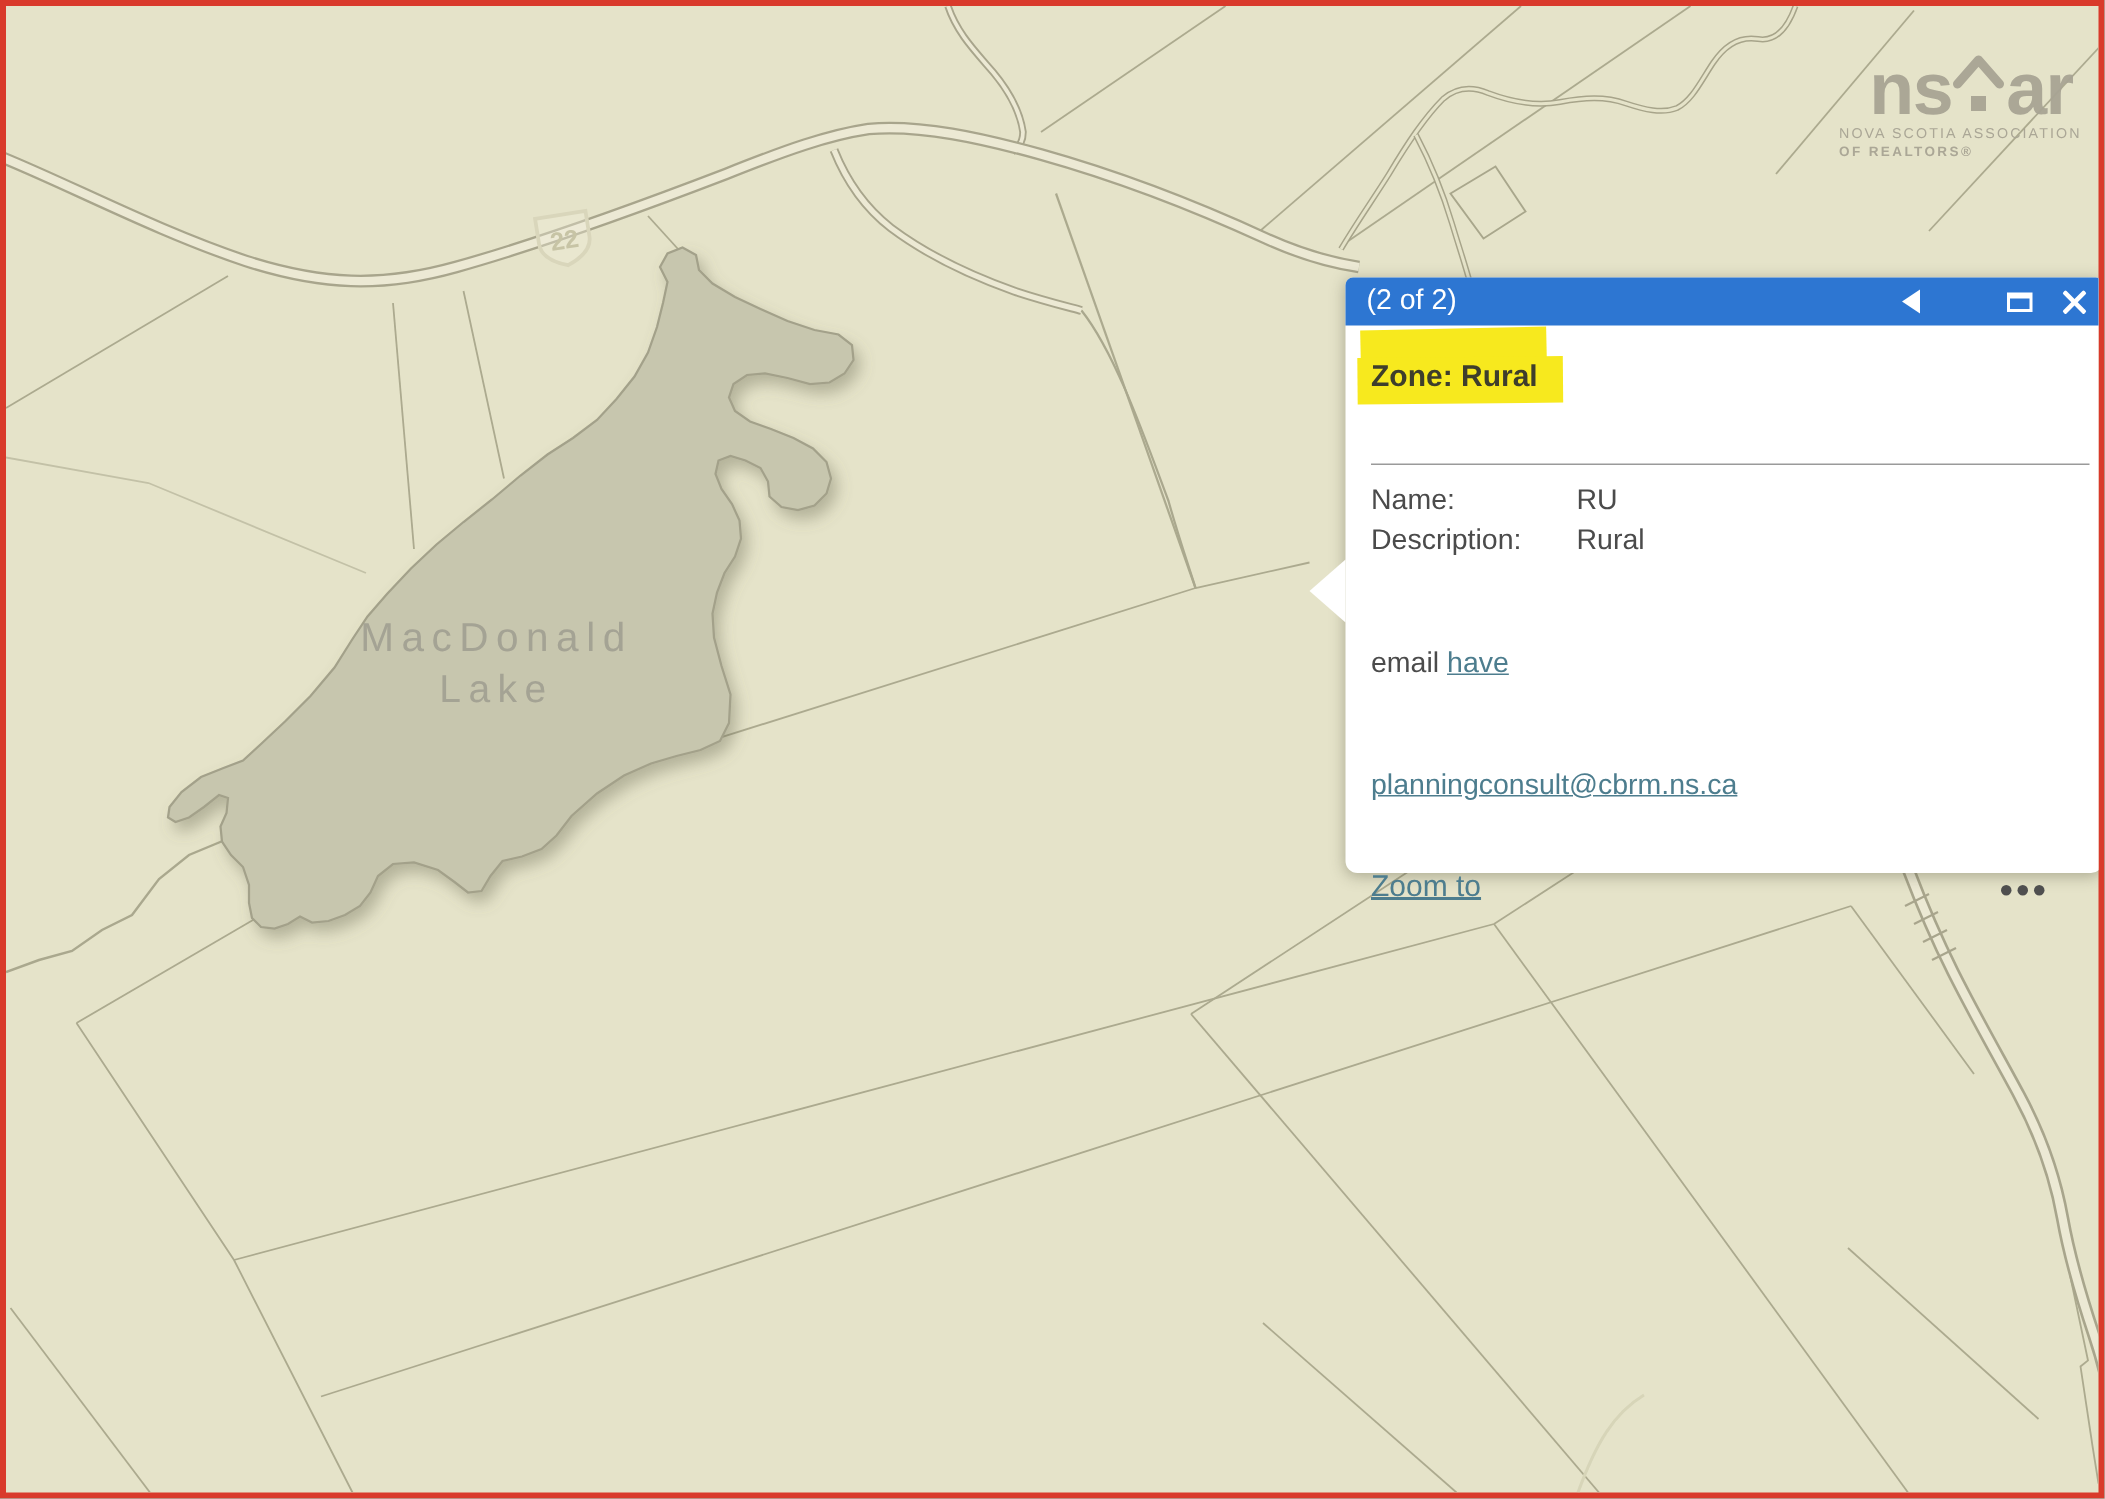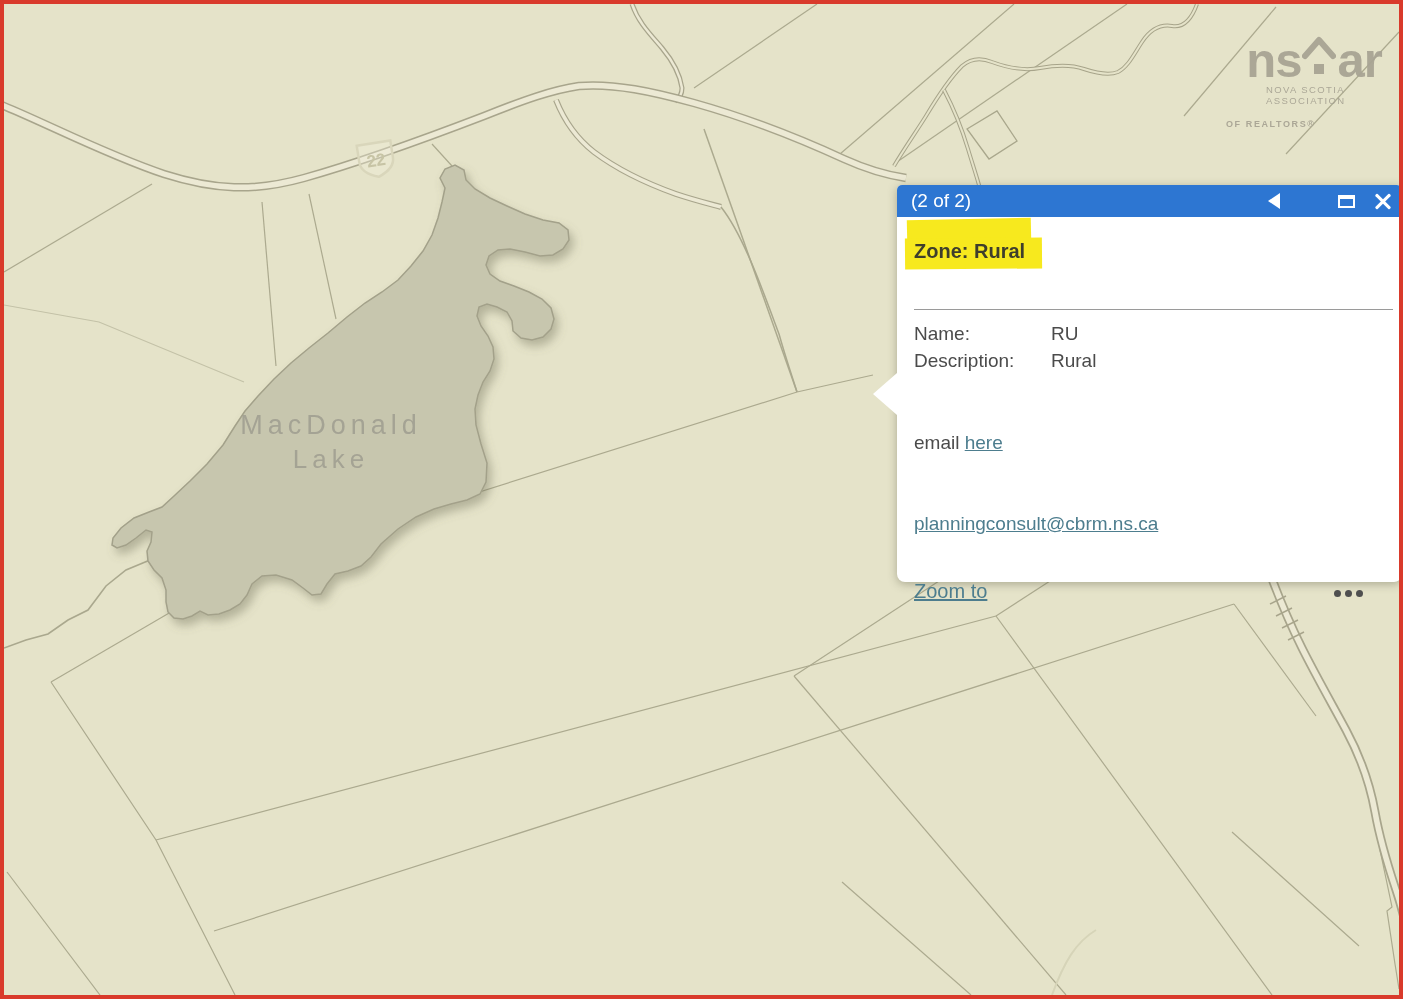--- a/index.html
+++ b/index.html
@@ -28,22 +28,22 @@
   .realtor .reg{font-size:11px;vertical-align:14px;letter-spacing:0;}
 
   
   .nsar{
     position:absolute;left:1222px;top:20px;width:176px;height:88px;
     color:#a8a494;opacity:.95;text-align:left;
   }
   .nsar .row{display:flex;align-items:flex-end;justify-content:center;height:56px;}
   .nsar .big{font-size:49px;font-weight:700;line-height:40px;letter-spacing:-1px;}
   .nsar .house{width:34px;height:46px;margin:0 1px;}
-  .nsar .small1{font-size:9.5px;letter-spacing:1.4px;margin-top:4px;margin-left:40px;}
-  .nsar .small2{font-size:9px;font-weight:700;letter-spacing:1.6px;margin-top:13px;}
+  .nsar .small1{font-size:9.5px;letter-spacing:1.4px;margin-top:4px;}
+  .nsar .small2{font-size:9px;font-weight:700;letter-spacing:1.6px;margin-top:1px;}
 
   
   .popup{
     position:absolute;left:893px;top:181px;width:505px;height:397px;
     background:#fff;border-radius:5px 5px 8px 8px;
     box-shadow:0 2px 10px rgba(60,60,40,.35);
   }
   .popup .callout{
     position:absolute;left:-24px;top:188px;width:0;height:0;
     border-top:21px solid transparent;
@@ -219,21 +219,21 @@
       <span class="hl hl1"></span>
       <span class="hl hl2"></span>
       <div class="zone-text">Zone: Rural</div>
       <div class="rule"></div>
 
       <span class="fld-label row-name">Name:</span>
       <span class="fld-value row-name">RU</span>
       <span class="fld-label row-desc">Description:</span>
       <span class="fld-value row-desc">Rural</span>
 
-      <div class="para1-l2"><span>email</span> <a class="lnk">here</a></div>
+      <div class="para1-l2"><span>email</span> <a class="lnk">have</a></div>
 
       <div class="para2-l2"><a class="lnk">planningconsult@cbrm.ns.ca</a></div>
 
       <div class="zoomto"><a class="lnk">Zoom to</a></div>
       <div class="dots">
         <span></span>
           <span></span>
           <span></span>
       </div>
     </div>

